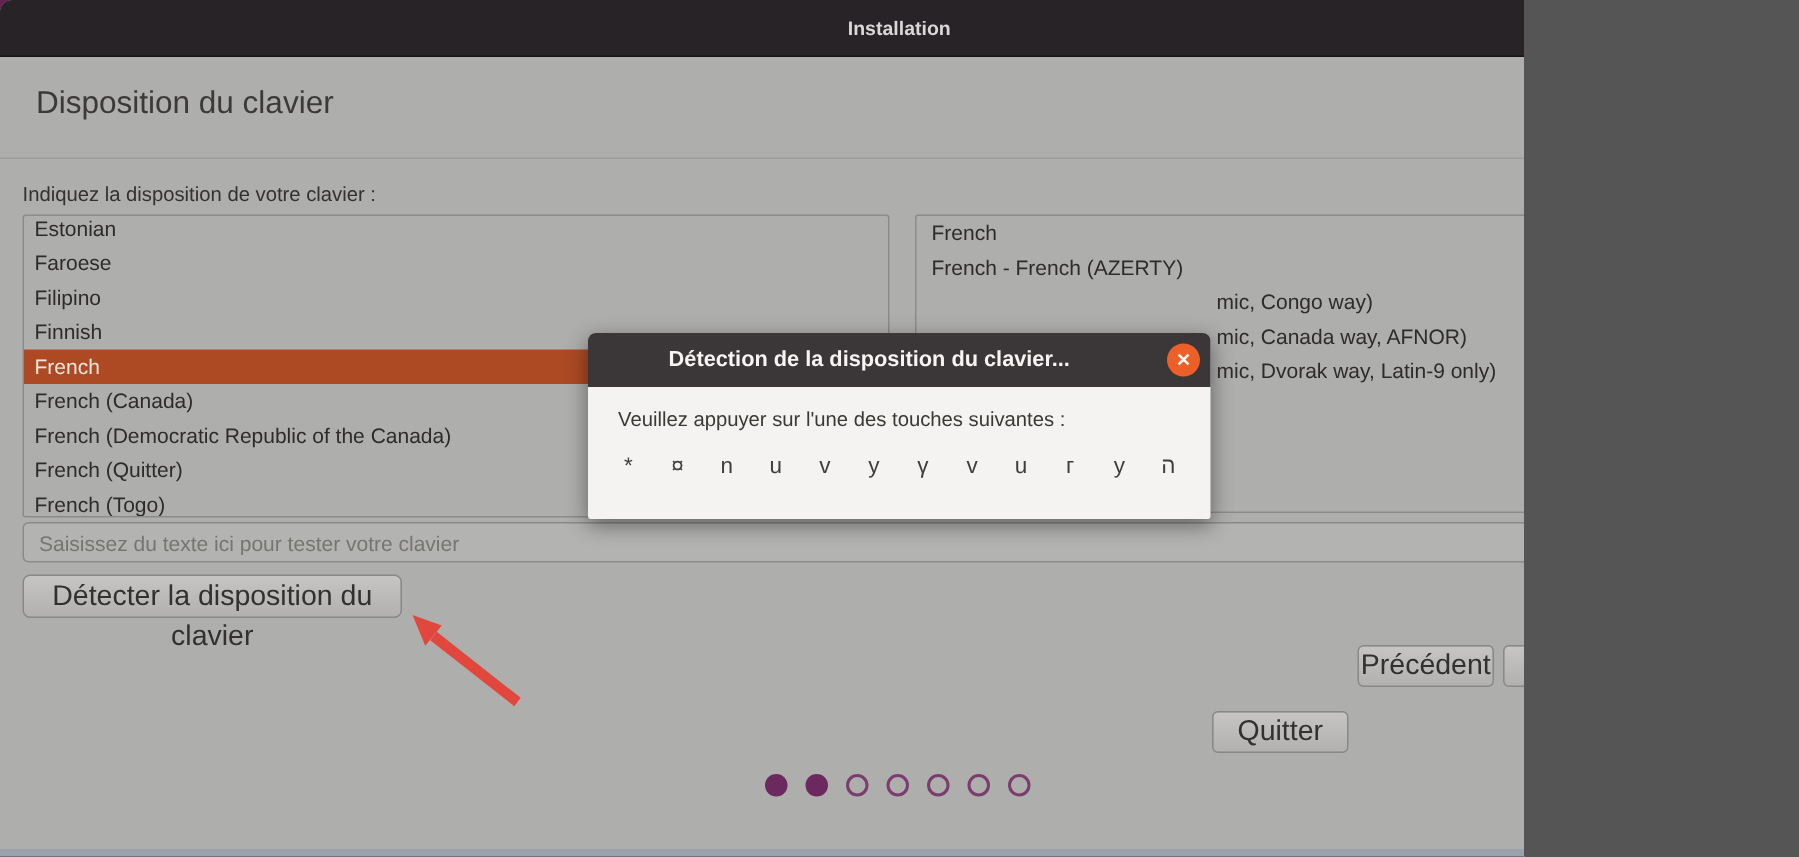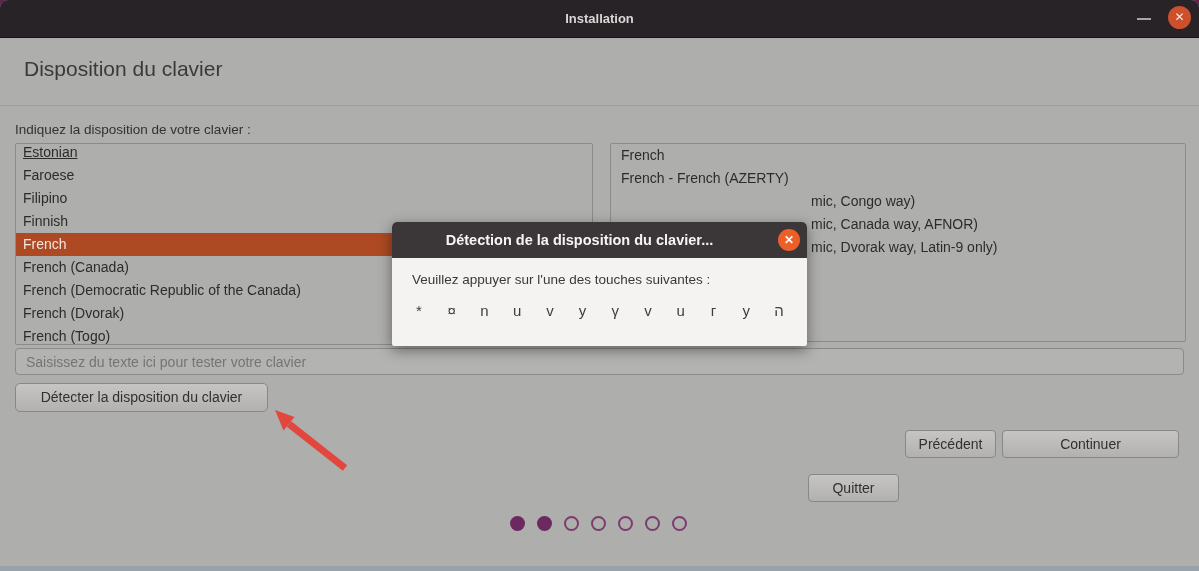--- a/index.html
+++ b/index.html
@@ -11,21 +11,21 @@
     --dialog-titlebar-bg:#3b3739;
     --dialog-body-bg:#f4f3f1;
     --dot-filled:#6c2960;
     --dot-ring:#7b3d6f;
     --arrow:#e2473d;
     --desktop-bg:#641f4e;
     --strip-bg:#99a2ab;
   }
   html,body{margin:0;padding:0;}
   body{font-family:"Liberation Sans",sans-serif;background:#555;}
-  .screen{position:relative;width:1199px;height:571px;background:var(--desktop-bg);overflow:hidden;}
+  .screen{position:relative;width:1016px;height:571px;background:var(--desktop-bg);overflow:hidden;}
   .window{position:absolute;left:0;top:0;width:1199px;height:566px;background:var(--window-bg);
           border-radius:8px 8px 0 0;overflow:hidden;}
   .bottom-strip{position:absolute;left:0;bottom:0;width:1199px;height:5px;background:var(--strip-bg);}
 
   
   .titlebar{position:absolute;left:0;top:0;width:100%;height:37px;background:var(--titlebar-bg);
             border-bottom:1px solid #151315;}
   .titlebar .title{position:absolute;left:0;right:0;top:0;height:37px;line-height:37px;text-align:center;
             color:#dad8d6;font-size:13px;font-weight:bold;}
   .min-btn{position:absolute;right:46px;top:9px;width:18px;height:18px;cursor:default;}
@@ -36,34 +36,34 @@
   
   .page-title{position:absolute;left:24px;top:57px;font-size:21px;color:#3c3a38;}
   .header-divider{position:absolute;left:0;top:105px;width:100%;height:1px;background:#9d9d9b;}
   .instruction{position:absolute;left:15px;top:122px;font-size:13.5px;color:#343230;}
 
   
   .list{position:absolute;border:1px solid #8b8b89;border-radius:2px;overflow:hidden;background:var(--window-bg);}
   .list.left{left:15px;top:143px;width:576px;height:200px;}
   .list.right{left:610px;top:143px;width:574px;height:197px;}
   .list .row{height:23px;line-height:23px;padding-left:7px;font-size:14px;color:#2e2c2a;white-space:nowrap;}
-  .list.left .row:first-child{margin-top:-3px;text-decoration:underline;}
+  .list.left .row:first-child{margin-top:-3px;}
   .list.right .row{padding-left:10px;}
   .list .row.selected{background:var(--selection-bg);color:#f2e7e0;}
   .list .row.partial{padding-left:200px;}
 
   
   .test-input{position:absolute;left:15px;top:348px;width:1169px;height:27px;box-sizing:border-box;
             background:#b3b3b1;border:1px solid #8a8a88;border-radius:4px;padding:0 10px;
             font-family:"Liberation Sans",sans-serif;font-size:14px;color:#2e2c2a;outline:none;}
   .test-input::placeholder{color:#767572;opacity:1;}
 
   
   .btn{position:absolute;box-sizing:border-box;border:1px solid #88888a;border-radius:4px;
-       background:linear-gradient(#c6c5c3,#b2b1af);font-size:14px;color:#323030;text-align:center;
+       background:linear-gradient(#c6c5c3,#b2b1af);font-size:19px;color:#323030;text-align:center;
        font-family:"Liberation Sans",sans-serif;cursor:default;}
   .detect-btn{left:15px;top:383px;width:253px;height:29px;line-height:27px;border-radius:5px;}
   .quit-btn{left:808px;top:430px;width:91px;height:28px;line-height:26px;margin-top:44px;}
   .back-btn{left:905px;top:430px;width:91px;height:28px;line-height:26px;}
   .continue-btn{left:1002px;top:430px;width:177px;height:28px;line-height:26px;}
 
   
   .dots{position:absolute;left:510px;top:516px;display:flex;gap:12px;}
   .dot{width:15px;height:15px;border-radius:50%;box-sizing:border-box;}
   .dot.filled{background:var(--dot-filled);}
@@ -107,21 +107,21 @@
     <div class="instruction">Indiquez la disposition de votre clavier :</div>
 
     <div class="list left" id="layout-list">
         <div class="row">Estonian</div>
         <div class="row">Faroese</div>
         <div class="row">Filipino</div>
         <div class="row">Finnish</div>
         <div class="row selected">French</div>
         <div class="row">French (Canada)</div>
         <div class="row">French (Democratic Republic of the Canada)</div>
-        <div class="row">French (Dvorak)</div>
+        <div class="row">French (Quitter)</div>
         <div class="row">French (Togo)</div>
       </div>
 
     <div class="list right" id="variant-list">
         <div class="row">French</div>
         <div class="row">French - French (AZERTY)</div>
         <div class="row partial">mic, Congo way)</div>
         <div class="row partial">mic, Canada way, AFNOR)</div>
         <div class="row partial">mic, Dvorak way, Latin-9 only)</div>
       </div>

